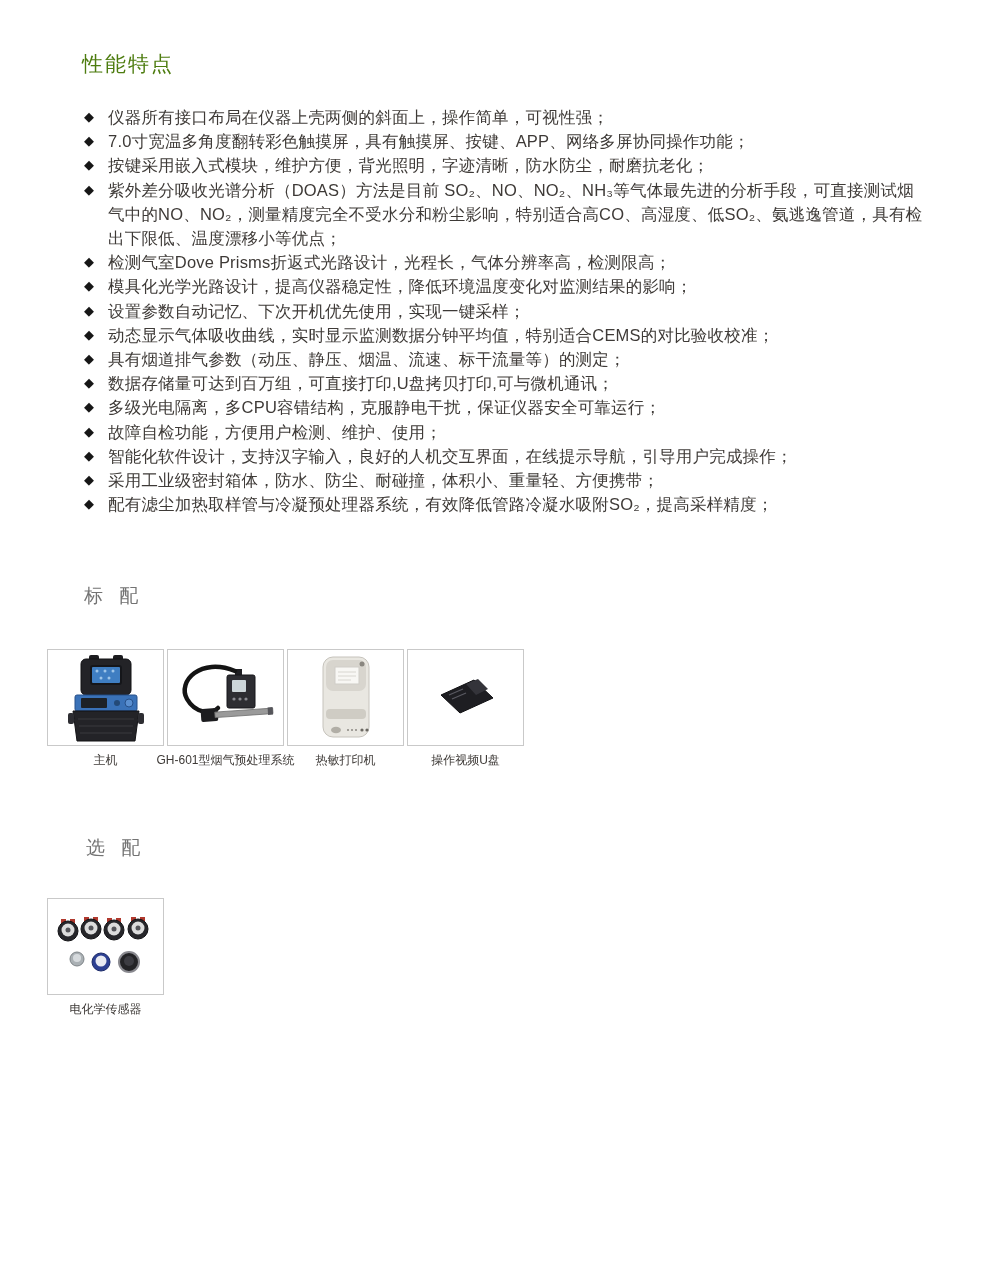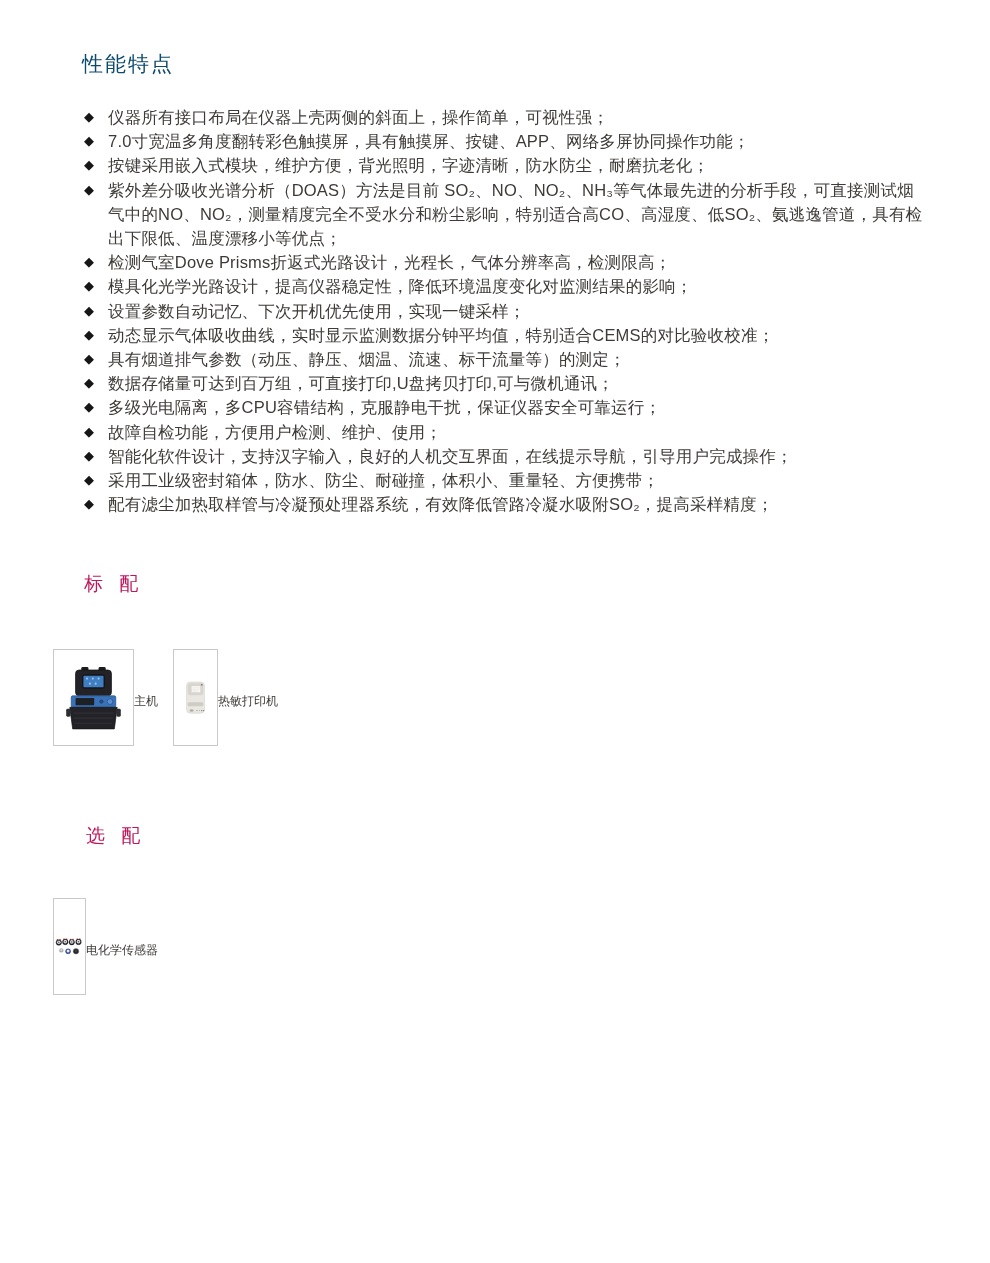--- a/index.html
+++ b/index.html
@@ -7,21 +7,21 @@
   body {
     width:990px; height:1263px; position:relative; overflow:hidden;
     font-family:"Liberation Sans", sans-serif;
     color:#3e3a37;
   }
   .page { position:absolute; inset:0; background:#fff; }
 
   
   .page-title {
     position:absolute; left:82px; top:50px;
-    font-size:21px; font-weight:500; letter-spacing:2px; color:#0c4a6e;font-family:Liberation Mono, monospace;
+    font-size:21px; font-weight:500; letter-spacing:2px; color:#4d7c0f;font-family:Liberation Mono, monospace;
   }
 
   
   .feature-list {
     position:absolute; left:84px; top:105px; width:852px;
     list-style:none;
   }
   .feature-item {
     display:flex; align-items:flex-start;
     font-size:16.5px; line-height:24.2px; color:#3e3a37;
@@ -29,32 +29,33 @@
   }
   .bullet {
     flex:0 0 24px; width:24px; font-size:13px; line-height:24.2px;
     color:#161616;
   }
   .ftext { flex:1; max-width:822px; }
 
   
   .section-heading {
     position:absolute;
-    font-size:19px; font-weight:500; letter-spacing:3px; color:#be185d;
+    font-size:19px; font-weight:500; letter-spacing:3px; color:#737373;
     word-spacing:5px;
+    margin-top:12px;
   }
   .std-heading { left:84px; top:571px; }
   .opt-heading { left:86px; top:823px; }
 
   
   .product-row { position:absolute; display:flex; gap:15px; }
   .std-row { left:53px; top:649px; }
   .opt-row  { left:53px; top:898px; }
 
-  .product-cell { width:105px; display:flex; flex-direction:row; align-items:center; }
+  .product-cell { width:105px; display:flex; flex-direction:column; align-items:center; }
   .product-box {
     width:117px; height:97px; border:1px solid #c9c9c9; background:#fff;
     display:flex; align-items:center; justify-content:center; overflow:hidden;
   }
   .product-box svg { display:block; }
   .caption-wrap { margin-top:7px; display:flex; flex-direction:column; align-items:center; }
   .caption {
     font-size:12px; line-height:15px; color:#3e3a37; white-space:nowrap;
     text-align:center; font-weight:500;
   }
@@ -157,20 +158,42 @@
           <rect x="17" y="60" width="6" height="11" rx="2" fill="#2d2d32"></rect>
           <rect x="87" y="60" width="6" height="11" rx="2" fill="#2d2d32"></rect>
         </svg>
       </div>
       <div class="caption-wrap">
         <div class="caption">主机</div>
 
       </div>
     </div>
 
+    <div class="product-cell">
+      <div class="product-box">
+        <svg width="110" height="90" viewBox="0 0 110 90">
+          <rect x="64" y="16" width="7" height="7" fill="#1f1f23"></rect>
+          <rect x="56" y="22" width="28" height="33" rx="2" fill="#2d2d32" stroke="#17171a"></rect>
+          <rect x="61" y="27" width="14" height="12" rx="1" fill="#cdd6da"></rect>
+          <circle cx="63" cy="46" r="1.6" fill="#8a8a90"></circle>
+            <circle cx="69" cy="46" r="1.6" fill="#8a8a90"></circle>
+          <circle cx="75" cy="46" r="1.6" fill="#8a8a90"></circle>
+          <path d="M64,18 C30,4 6,28 16,46 C24,60 40,62 47,55" fill="none" stroke="#141414" stroke-width="4.5" stroke-linecap="round"></path>
+          <g transform="rotate(-4 60 62)">
+            <rect x="30" y="54" width="17" height="13" rx="2" fill="#1c1c1f"></rect>
+            <rect x="44" y="58" width="58" height="5.5" fill="#9a9a9a" stroke="#6f6f6f" stroke-width="0.8"></rect>
+            <rect x="97" y="57" width="5" height="7.5" fill="#55555a"></rect>
+          </g>
+        </svg>
+      </div>
+      <div class="caption-wrap">
+        <div class="caption">GH-601型烟气预处理系统</div>
+
+      </div>
+    </div>
 
 
     <div class="product-cell">
       <div class="product-box">
         <svg width="110" height="90" viewBox="0 0 110 90">
           <rect x="32" y="4" width="46" height="80" rx="10" fill="#e9e7e1" stroke="#c6c3bc"></rect>
           <rect x="35" y="7" width="40" height="31" rx="7" fill="#d8d5ce"></rect>
           <rect x="44" y="14" width="24" height="17" fill="#f8f7f4" stroke="#cfcdc7"></rect>
           <line x1="47" y1="19" x2="65" y2="19" stroke="#d8d6d0"></line>
           <line x1="47" y1="23" x2="65" y2="23" stroke="#d8d6d0"></line>
@@ -184,20 +207,34 @@
           <circle cx="71" cy="77" r="1.6" fill="#6b6862"></circle>
             <circle cx="76" cy="77" r="1.6" fill="#6b6862"></circle>
         </svg>
       </div>
       <div class="caption-wrap">
         <div class="caption">热敏打印机</div>
 
       </div>
     </div>
 
+    <div class="product-cell">
+      <div class="product-box">
+        <svg width="110" height="90" viewBox="0 0 110 90">
+          <polygon points="30,42 63,27 82,45 49,60" fill="#1e1e22" stroke="#0f0f12"></polygon>
+          <polygon points="55,31 67,26 77,36 65,42" fill="#34343a"></polygon>
+          <line x1="38" y1="42" x2="52" y2="36" stroke="#5a5a62" stroke-width="1.2"></line>
+          <line x1="41" y1="46" x2="55" y2="40" stroke="#5a5a62" stroke-width="1.2"></line>
+        </svg>
+      </div>
+      <div class="caption-wrap">
+        <div class="caption">操作视频U盘</div>
+
+      </div>
+    </div>
 
   </div>
 
   <h2 class="section-heading opt-heading">选 配</h2>
 
   <div class="product-row opt-row">
 
     <div class="product-cell">
       <div class="product-box">
         <svg width="110" height="90" viewBox="0 0 110 90">

